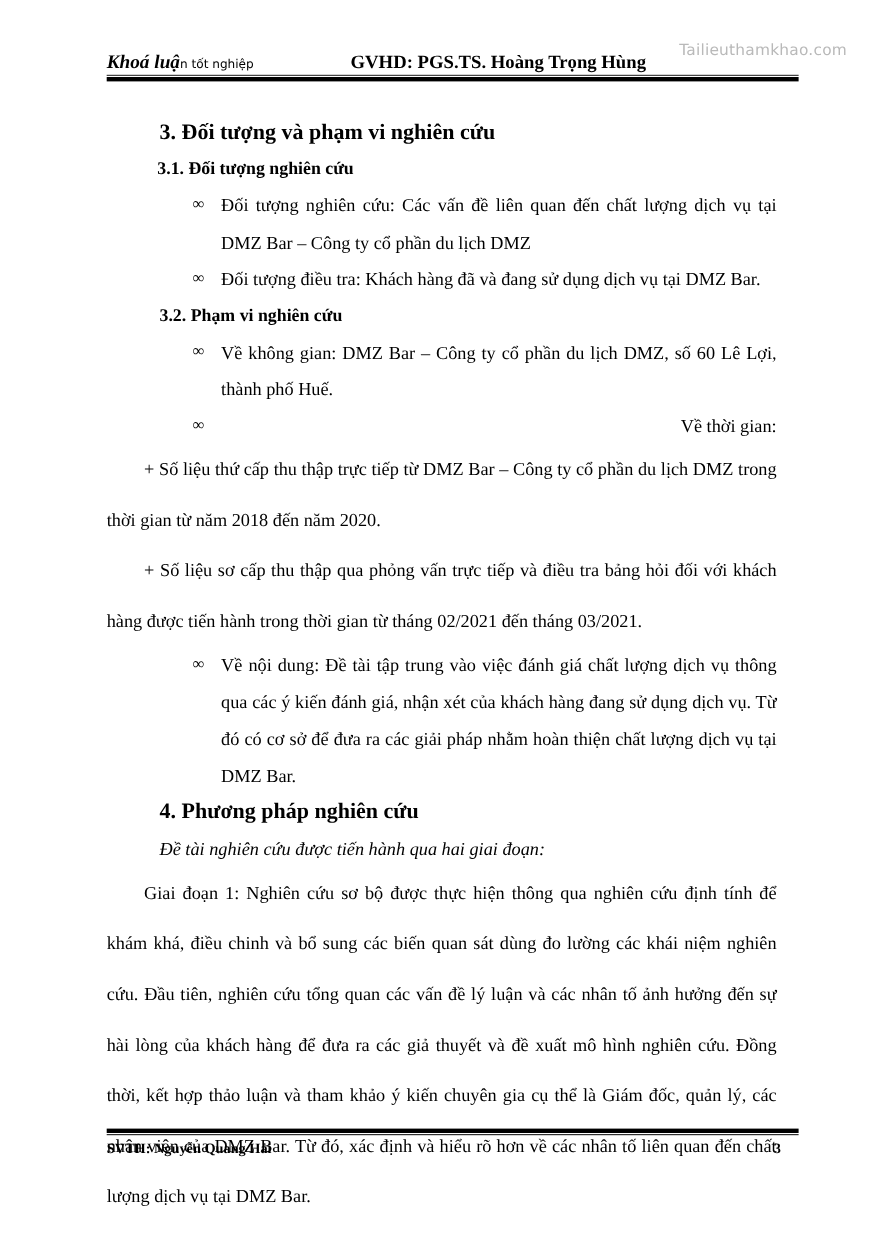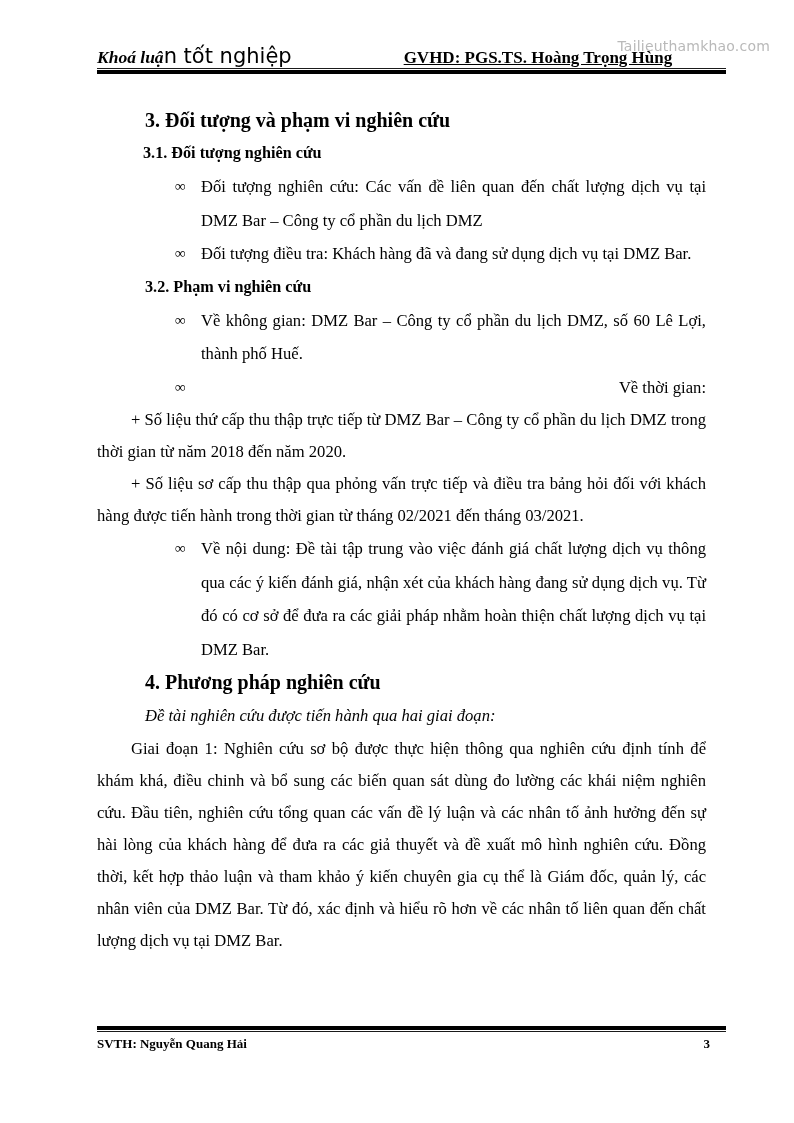--- a/index.html
+++ b/index.html
@@ -54,30 +54,29 @@
     font-size: 17.5px;
     line-height: 24px;
   }
   .header-left .khoa {
     font-weight: bold;
     font-style: italic;
     font-family: "Liberation Serif", "DejaVu Serif", serif;
   }
   .header-left .nghiep {
     font-family: "DejaVu Sans", "Liberation Sans", sans-serif;
-    font-size: 21px;
+    font-size: 11px;
     font-weight: normal;
     font-style: normal;
   }
   .header-right {
     font-size: 17px;
     font-weight: bold;
     line-height: 24px;
-    margin-left: 112px;
-    text-decoration: underline;
+    margin-left: 88px;
   }
   .rule-header {
     position: absolute;
     left: 97px;
     right: 68px;
     top: 68px;
     height: 6px;
   }
   .rule-header .thin {
     height: 1px;
@@ -131,21 +130,21 @@
     flex: 1 1 auto;
     text-align: justify;
     text-justify: inter-word;
   }
   .bullet .btext.nojustify { text-align: right; }
 
   .para {
     text-align: justify;
     text-justify: inter-word;
     text-indent: 34px;
-    line-height: 32px;
+    line-height: 46px;
   }
 
   .italic-line {
     font-style: italic;
     padding-left: 48px;
     line-height: 33.5px;
   }
 
   
   .rule-footer {

